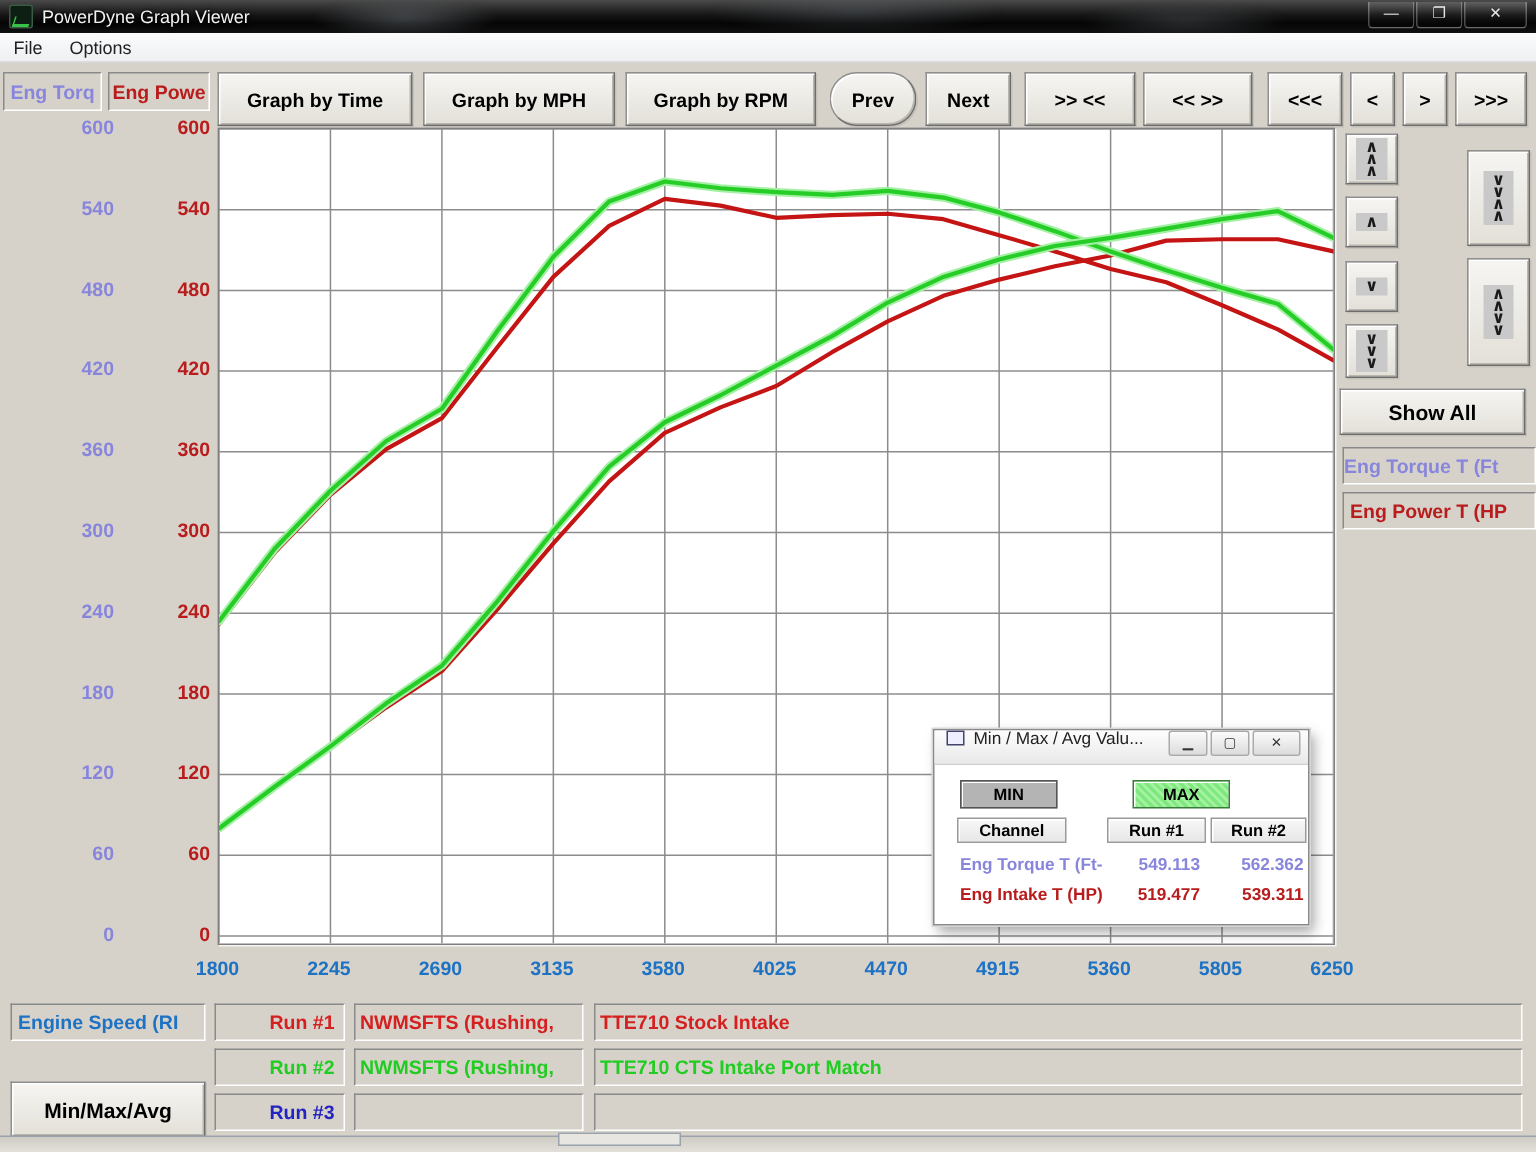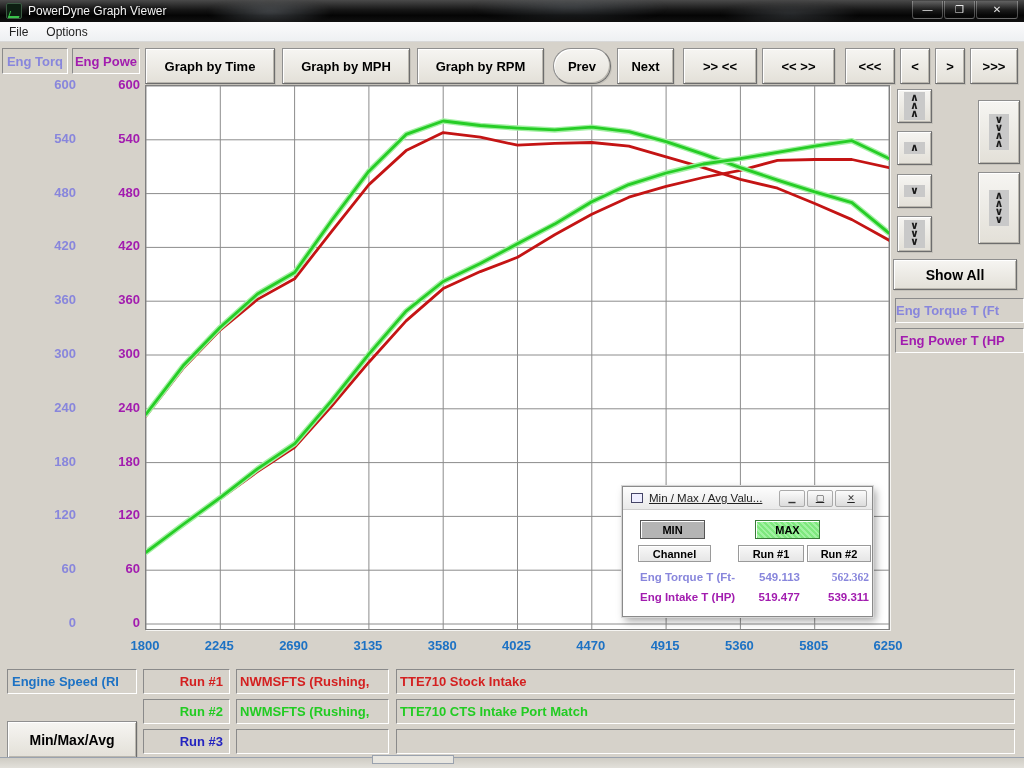--- a/index.html
+++ b/index.html
@@ -41,42 +41,42 @@
   .btn { position:absolute; background:linear-gradient(180deg,#f6f5f2,#e3e0d8);
     border:1px solid #8f8f8f; border-right-color:#6d6d6d; border-bottom-color:#6d6d6d;
     box-shadow:inset 1px 1px 0 #ffffff, inset -1px -1px 0 #b9b6ae, 1px 1px 0 #c4c1b9;
     font-weight:bold; font-size:13px; color:#000; display:flex; align-items:center; justify-content:center;
     font-family:"Liberation Sans","DejaVu Sans",sans-serif; }
   .sunken { position:absolute; border:1px solid; border-color:#8a8a8a #ffffff #ffffff #8a8a8a;
     background:transparent; display:flex; align-items:center; font-weight:bold; font-size:13px;
     overflow:hidden; white-space:nowrap; }
 
   .c-run1 { color:#d42020; } .c-run2 { color:#22cc22; } .c-run3 { color:#2424c0; }
-  .c-torq { color:#8886dc; } .c-pow { color:#a21caf; } .c-blue { color:#1d72c4; }
+  .c-torq { color:#8886dc; } .c-pow { color:#b91c1c; } .c-blue { color:#1d72c4; }
 
   
   .axis-head { top:48px; height:26px; justify-content:center; font-size:13px; }
 
   
   .plot { position:absolute; left:145px; top:85px; width:745px; height:545px;
     background:#ffffff; border:1px solid #7f7f7f; box-shadow:1px 1px 0 #f6f5f2; }
   .plot svg { display:block; }
   .tick { position:absolute; font-weight:bold; font-size:13px; line-height:16px; }
 
   
   .chev { display:flex; flex-direction:column; align-items:center; justify-content:center;
     font-family:"DejaVu Sans",sans-serif; font-weight:bold; font-size:11px; line-height:8px; color:#1a1a1a; }
   .chev .pad { background:#c9c9c9; padding:2px 6px; display:flex; flex-direction:column; align-items:center; }
 
   
   .dialog { position:absolute; left:622px; top:486px; width:251px; height:131px;
     background:#ffffff; border:1px solid #8a8a8a; box-shadow:0 0 0 1px #d7d7d7, 3px 4px 8px rgba(0,0,0,.35); }
   .dlg-title { position:absolute; left:0; top:0; right:0; height:23px;
     background:linear-gradient(180deg,#fdfdfd,#e9e9e9); border-bottom:1px solid #cfcfcf;
-    display:flex; align-items:center; font-size:11.5px; color:#222;text-decoration:underline; }
+    display:flex; font-size:11.5px; color:#222; }
   .dlg-icon { width:12px; height:10px; border:1px solid #446; margin:0 6px 0 8px; position:relative; background:#eef; }
   .dlg-btn { width:26px; height:17px; margin-left:2px; border:1px solid #aaa; border-radius:2px;
     background:linear-gradient(180deg,#fbfbfb,#dcdcdc); font-size:9px; color:#333;
     display:flex; align-items:center; justify-content:center; }
   .dlg-hdr { position:absolute; height:17px; background:linear-gradient(180deg,#f8f8f8,#e6e6e6);
     border:1px solid #9a9a9a; box-shadow:inset 1px 1px 0 #fff; font-weight:bold; font-size:11px;
     display:flex; align-items:center; justify-content:center; }
   .dlg-val { position:absolute; font-weight:bold; font-size:11.5px; text-align:right; }
 
   
@@ -248,21 +248,21 @@
     </div>
     <div class="dlg-hdr" style="left:17px; top:33px; width:65px; height:19px; background:#b4b4b4; border-color:#555;">MIN</div>
     <div class="dlg-hdr" style="left:132px; top:33px; width:65px; height:19px; border-color:#3a7a3a;
          background:repeating-linear-gradient(45deg,#7fe87f 0 2px,#a2f2a2 2px 4px);">MAX</div>
     <div class="dlg-hdr" style="left:15px;  top:58px; width:73px;">Channel</div>
     <div class="dlg-hdr" style="left:115px; top:58px; width:66px;">Run #1</div>
     <div class="dlg-hdr" style="left:184px; top:58px; width:64px;">Run #2</div>
 
     <div class="dlg-val c-torq" style="left:17px; top:84px; text-align:left;">Eng Torque T (Ft-</div>
     <div class="dlg-val c-torq" style="left:115px; top:84px; width:62px;">549.113</div>
-    <div class="dlg-val c-torq" style="left:184px; top:84px; width:62px;font-family:Liberation Serif, serif;">562.362</div>
+    <div class="dlg-val c-torq" style="left:184px; top:84px; width:62px;">562.362</div>
 
     <div class="dlg-val c-pow" style="left:17px; top:104px; text-align:left;">Eng Intake T (HP)</div>
     <div class="dlg-val c-pow" style="left:115px; top:104px; width:62px;">519.477</div>
     <div class="dlg-val c-pow" style="left:184px; top:104px; width:62px;">539.311</div>
   </div>
 
   <div class="sunken c-blue" style="left:7px; top:669px; width:130px; height:25px; padding-left:4px;">Engine Speed (RI</div>
   <div class="btn" style="left:7px; top:721px; width:130px; height:37px; font-size:14px;">Min/Max/Avg</div>
 
   <div class="sunken c-run1" style="left:143px; top:669px; width:87px; height:25px; justify-content:flex-end; padding-right:6px;">Run #1</div>

